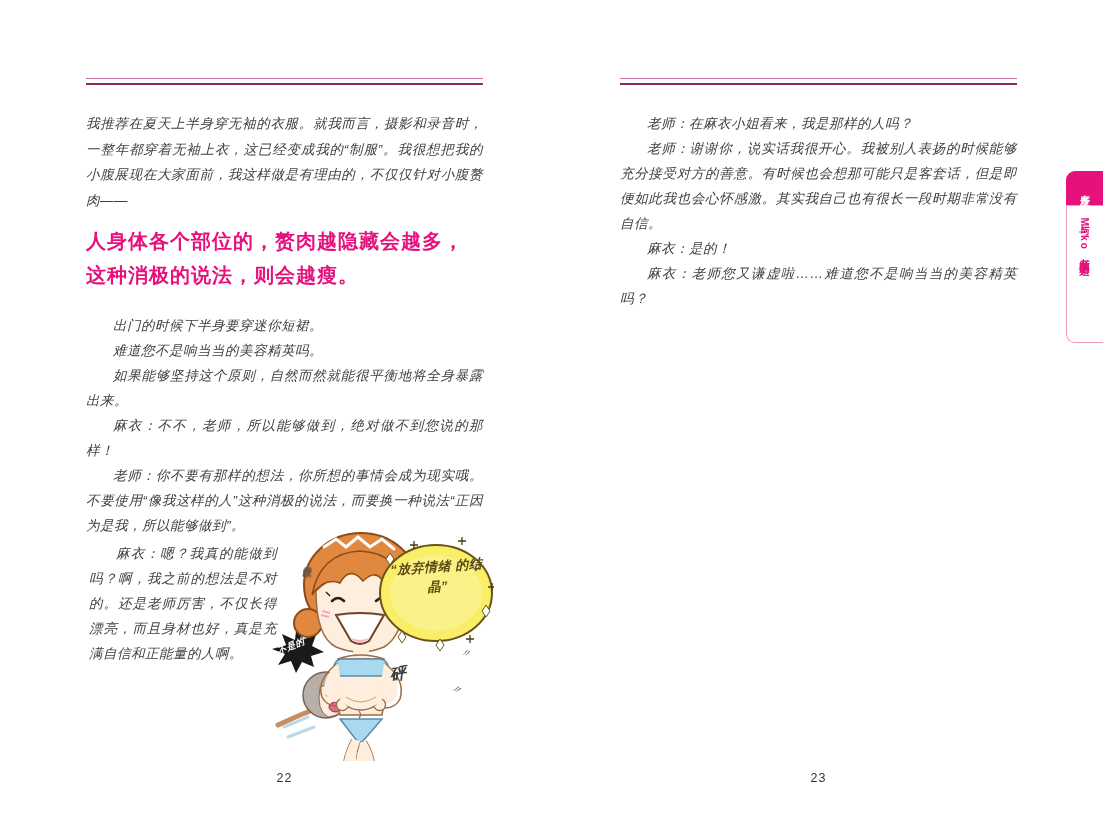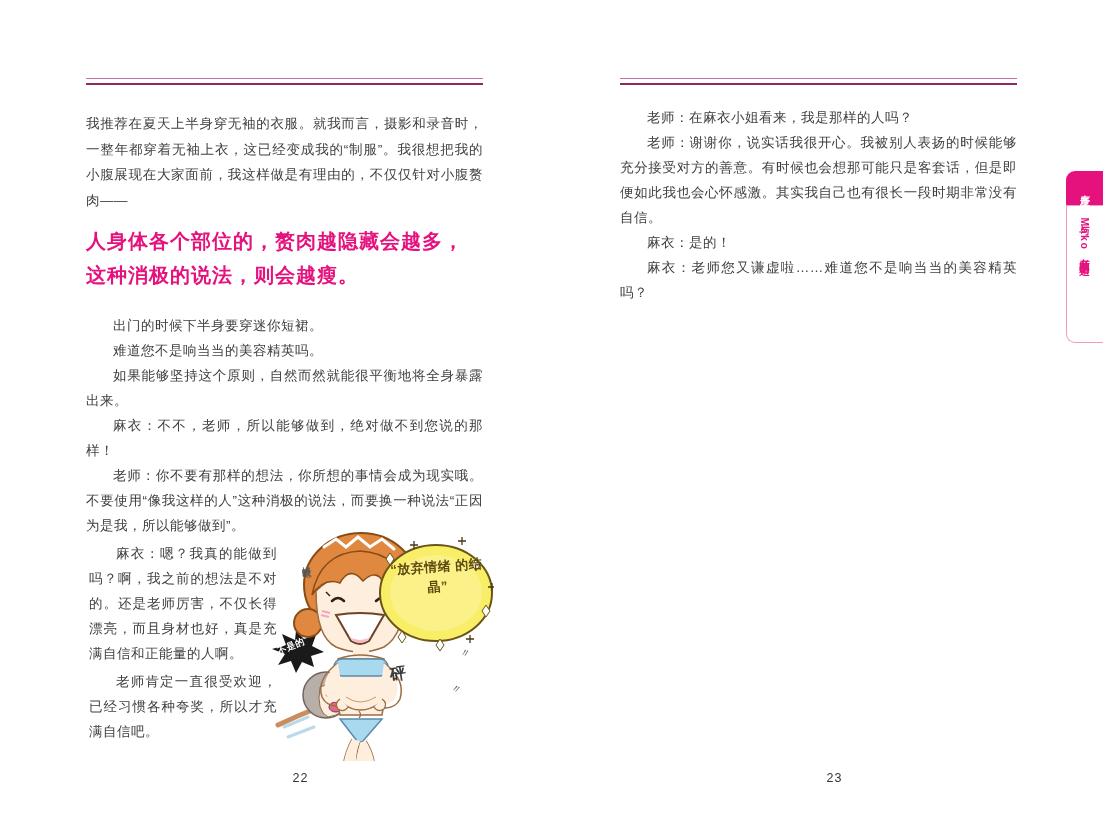--- a/index.html
+++ b/index.html
@@ -9,35 +9,35 @@
 
   .page { position:absolute; top:0; height:827px; }
   .page-left  { left:86px;  width:397px; }
   .page-right { left:620px; width:397px; }
 
   .rule { margin-top:78px; height:7px;
           border-top:1.5px solid #c470a4;
           border-bottom:2.5px solid #8e2a63; }
 
   .bodytext { font-size:13.5px; line-height:25px; color:#404040;
-              text-align:justify; letter-spacing:0.5px; }
+              text-align:justify; letter-spacing:0.5px;font-style:italic; }
   .intro { margin-top:26px; line-height:25.5px; }
   .ind { text-indent:2em; }
 
   .headline { margin-top:11px; font-size:20px; line-height:34px; font-weight:bold;
               color:#e5127d; letter-spacing:1px; }
 
   .block { margin-top:21px; }
   .block p { margin:0; }
 
   .wrap-zone { position:relative; margin-top:2px; min-height:260px; }
   .narrow { width:194px; }
   .narrow p { margin:3px; }
 
-  .pagenum { position:absolute; bottom:42px; left:16px; width:100%;
+  .pagenum { position:absolute; bottom:42px; left:0; width:100%;
              text-align:center; font-size:12.5px; color:#333; letter-spacing:1px; }
 
   
   .side-tab { position:absolute; right:0; top:171px; width:37px; }
   .tab-chapter { width:37px; height:36px; background:#e5127d;
                  border-radius:9px 0 0 3px;
                  display:flex; align-items:center; justify-content:center; }
   .tab-chapter span { writing-mode:vertical-rl; color:#ffffff; font-size:10px;
                       font-weight:bold; letter-spacing:2px; }
   .tab-body { width:37px; height:138px; background:#ffffff;
@@ -78,21 +78,20 @@
     <div class="block bodytext">
       <p class="ind">出门的时候下半身要穿迷你短裙。</p>
       <p class="ind">难道您不是响当当的美容精英吗。</p>
       <p class="ind">如果能够坚持这个原则，自然而然就能很平衡地将全身暴露出来。</p>
       <p class="ind">麻衣：不不，老师，所以能够做到，绝对做不到您说的那样！</p>
       <p class="ind">老师：你不要有那样的想法，你所想的事情会成为现实哦。不要使用“像我这样的人”这种消极的说法，而要换一种说法“正因为是我，所以能够做到”。</p>
 
       <div class="wrap-zone">
         <div class="narrow">
           <p class="ind">麻衣：嗯？我真的能做到吗？啊，我之前的想法是不对的。还是老师厉害，不仅长得漂亮，而且身材也好，真是充满自信和正能量的人啊。</p>
-          <p class="ind">老师肯定一直很受欢迎，已经习惯各种夸奖，所以才充满自信吧。</p>
         </div>
 
         <div class="illo">
           <svg width="230" height="244" viewBox="0 0 230 244">
 
             <g stroke="#bcd9ea" stroke-width="3" stroke-linecap="round">
               <line x1="20" y1="208" x2="44" y2="198"></line>
               <line x1="24" y1="218" x2="50" y2="208"></line>
             </g>
 
@@ -176,21 +175,21 @@
           <div class="overlay mark2">〃</div>
         </div>
       </div>
     </div>
 
     <div class="pagenum">22</div>
   </div>
 
   <div class="page page-right">
     <div class="rule"></div>
-    <div class="block bodytext" style="margin-top:20px">
+    <div class="block bodytext" style="margin-top:26px">
       <p class="ind">老师：在麻衣小姐看来，我是那样的人吗？</p>
       <p class="ind">老师：谢谢你，说实话我很开心。我被别人表扬的时候能够充分接受对方的善意。有时候也会想那可能只是客套话，但是即便如此我也会心怀感激。其实我自己也有很长一段时期非常没有自信。</p>
       <p class="ind">麻衣：是的！</p>
       <p class="ind">麻衣：老师您又谦虚啦……难道您不是响当当的美容精英吗？</p>
     </div>
     <div class="pagenum">23</div>
   </div>
 
   <div class="side-tab">
     <div class="tab-chapter">

